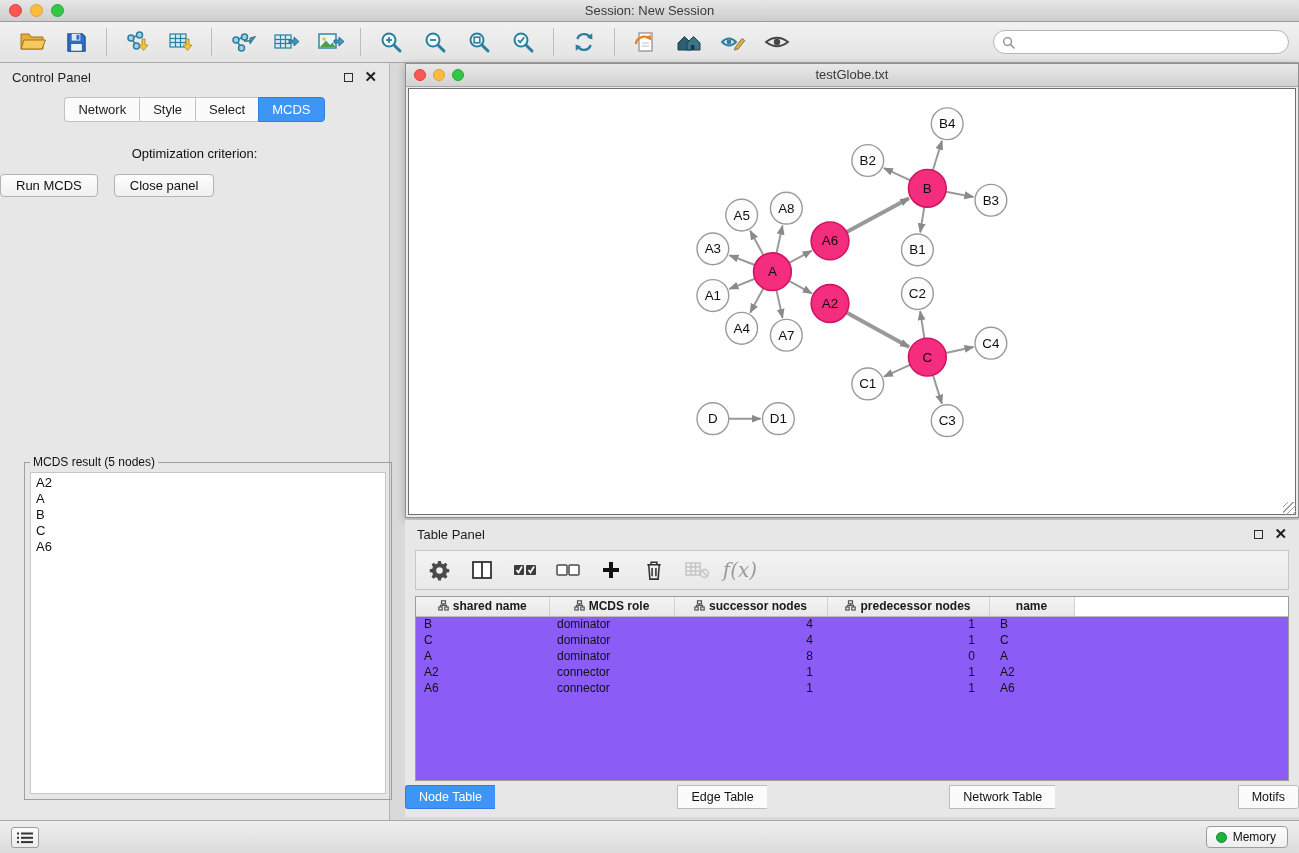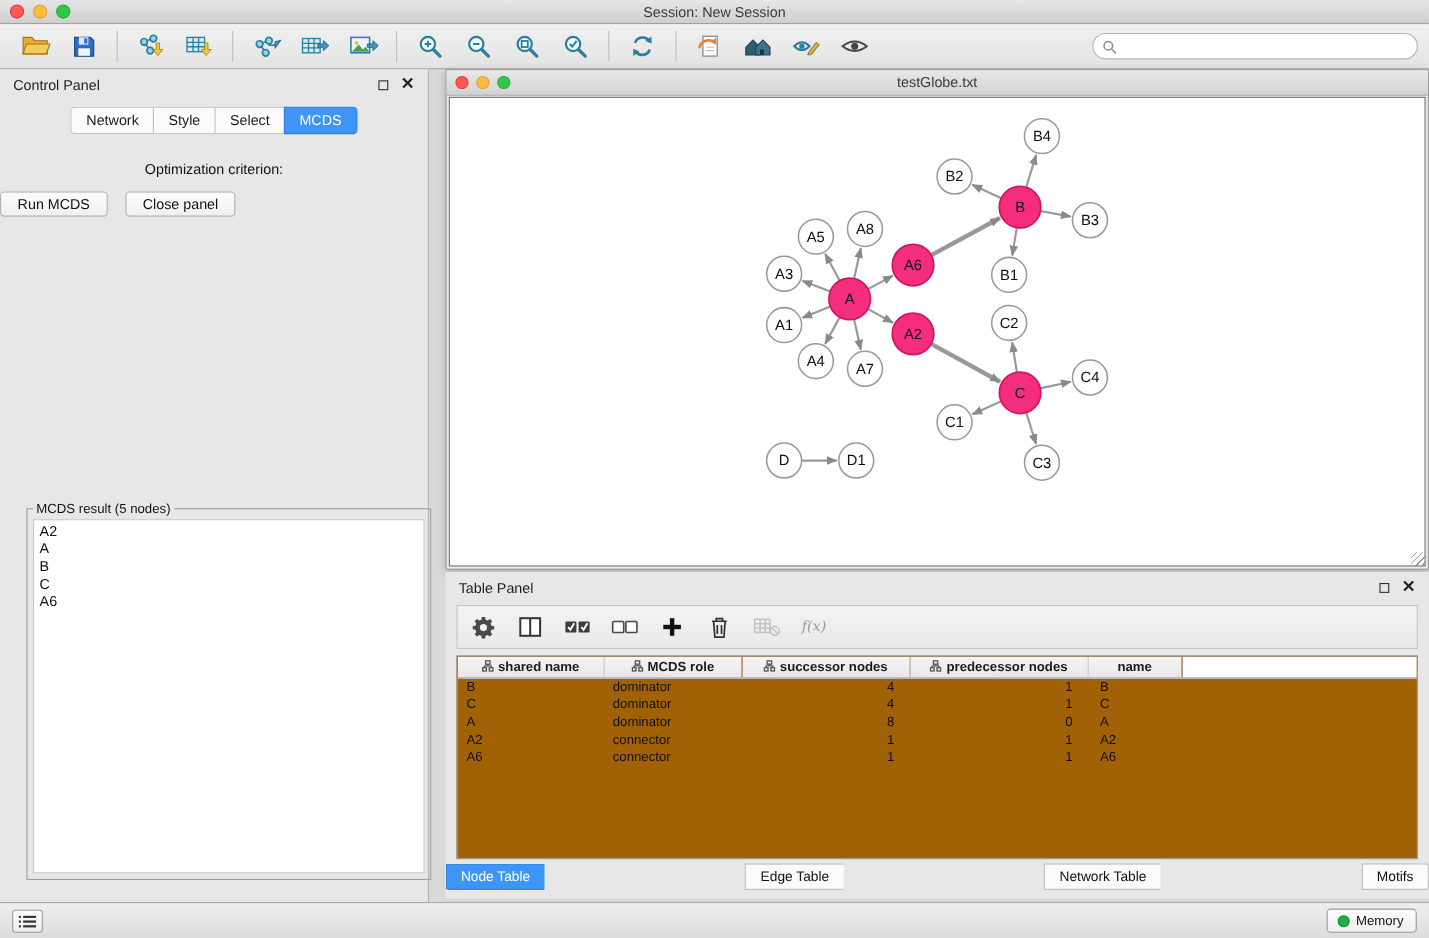--- a/index.html
+++ b/index.html
@@ -64,22 +64,22 @@
   svg text { font-family:"Liberation Sans",sans-serif; }
   .nw-grip { position:absolute; right:2px; bottom:2px; width:13px; height:13px;
     background:repeating-linear-gradient(135deg, transparent 0 3px, #9a9a9a 3px 4px); }
 
   
   .table-panel { position:absolute; left:405px; top:520px; width:894px; height:297px; background:#e7e7e7; }
   .tp-toolbar { position:absolute; left:10px; top:30px; right:10px; height:40px;
     background:linear-gradient(#f3f3f3,#e9e9e9); border:1px solid #c6c6c6;
     display:flex; align-items:center; padding-left:10px; gap:17px; }
   .tp-icon-btn { width:26px; height:28px; display:flex; align-items:center; justify-content:center; }
-  .fx-label { font-family:"DejaVu Serif",serif; font-style:italic; font-size:13px; color:#9a9a9a; }
-  .tp-table { position:absolute; left:10px; top:76px; right:10px; bottom:36px; background:#a16207;
+  .fx-label { font-family:"DejaVu Serif",serif; font-style:italic; font-size:20px; color:#9a9a9a; }
+  .tp-table { position:absolute; left:10px; top:76px; right:10px; bottom:36px; background:#8b5cf6;
     border:1px solid #9d9d9d; overflow:hidden; }
   .tp-table table { border-collapse:collapse; width:100%; table-layout:fixed; }
   .tp-table th { height:19px; font-size:12px; font-weight:bold; color:#1a1a1a; text-align:center;
     background:linear-gradient(#f4f4f4,#e8e8e8); border-right:1px solid #d2d2d2; border-bottom:1px solid #bdbdbd;
     white-space:nowrap; overflow:hidden; }
   .tp-table th.filler { background:#fff; border-right:none; }
   .tp-table th .hic { vertical-align:-1px; margin-right:4px; }
   .tp-table td { font-size:12px; color:#111; height:16px; padding:0 8px; white-space:nowrap; overflow:hidden; }
   .tp-table td.c2, .tp-table td.c3 { text-align:right; padding-right:14px; }
   .tp-table td.c4 { padding-left:11px; }

